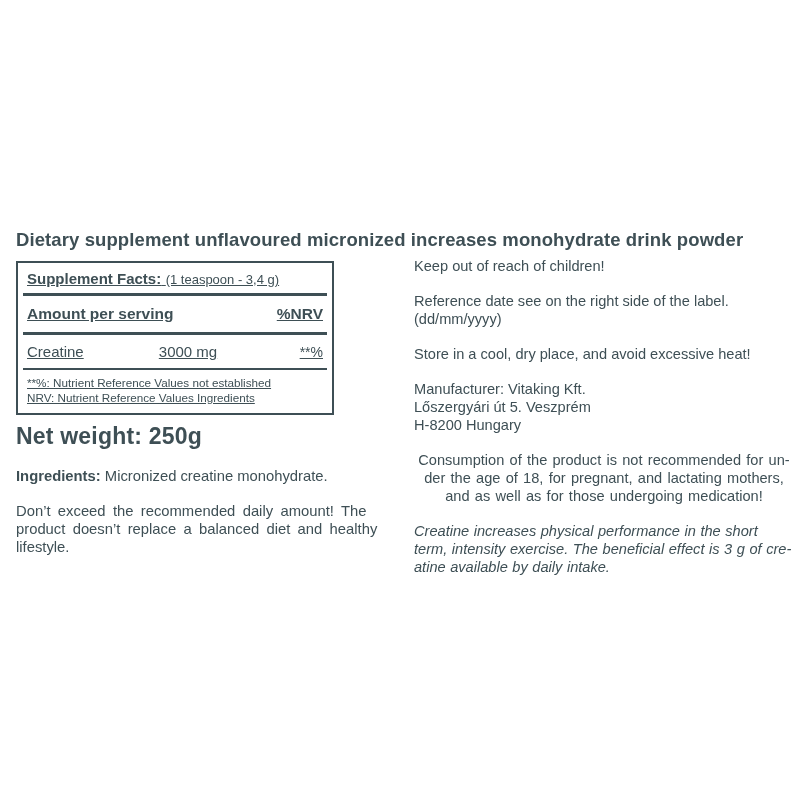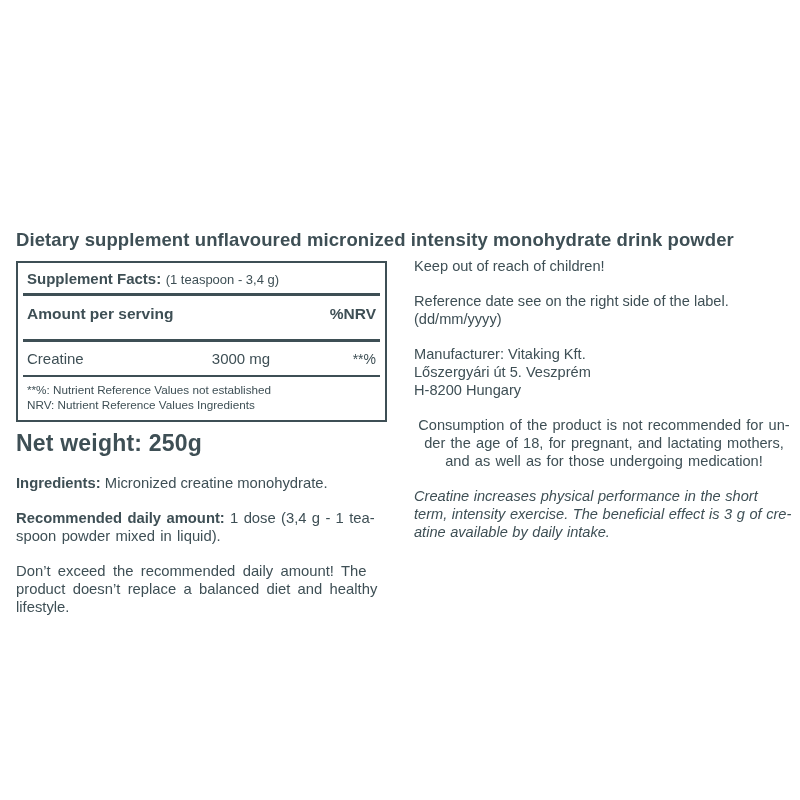--- a/index.html
+++ b/index.html
@@ -32,23 +32,24 @@
   }
   
   .left-col {
     position: absolute;
     left: 16px;
     top: 261px;
     width: 381px;
   }
   .facts-table {
     box-sizing: border-box;
-    width: 371px;
+    width: 318px;
     border: 2px solid #3e4f55;
     background: #ffffff;
+    text-decoration: underline;
   }
   .ft-header {
     padding: 7px 9px 5px 9px;
   }
   .ft-heading {
     font-size: 15px;
     font-weight: bold;
   }
   .ft-serving {
     font-size: 13px;
@@ -58,21 +59,21 @@
     margin: 0 5px;
   }
   .ft-rule-thin {
     border-top: 2px solid #3e4f55;
     margin: 0 5px;
   }
   .ft-amount-row {
     display: flex;
     justify-content: space-between;
     align-items: baseline;
-    padding: 9px 9px 16px 9px;
+    padding: 9px 9px 9px 9px;
     font-size: 15.5px;
     font-weight: bold;
   }
   .ft-data-row {
     display: flex;
     align-items: baseline;
     padding: 8px 9px 8px 9px;
     font-size: 15px;
   }
   .ft-name { flex: 1; }
@@ -116,21 +117,21 @@
     font-style: italic;
     word-spacing: 0.5px;
   }
   .rpara.consumption { word-spacing: 1.2px; text-align: center; }
 </style>
 </head>
 <body>
 
 <div class="page">
 
-  <div class="product-title">Dietary supplement unflavoured micronized intensity monohydrate drink powder</div>
+  <div class="product-title">Dietary supplement unflavoured micronized increases monohydrate drink powder</div>
 
   <div class="left-col">
 
     <div class="facts-table">
       <div class="ft-header"><span class="ft-heading">Supplement Facts:</span> <span class="ft-serving">(1 teaspoon - 3,4 g)</span></div>
       <div class="ft-rule-thick"></div>
       <div class="ft-amount-row">
         <span>Amount per serving</span>
         <span>%NRV</span>
       </div>
@@ -144,33 +145,32 @@
       <div class="ft-footnotes">
         <div>**%: Nutrient Reference Values not established</div>
         <div>NRV: Nutrient Reference Values Ingredients</div>
       </div>
     </div>
 
     <div class="net-weight">Net weight: 250g</div>
 
     <div class="para"><span class="lead">Ingredients:</span> <span>Micronized creatine monohydrate.</span></div>
 
-    <div class="para ws1"><span class="lead">Recommended daily amount:</span> <span>1 dose (3,4 g - 1 tea-
-spoon powder mixed in liquid).</span></div>
 
     <div class="para ws2">Don’t exceed the recommended daily amount! The
 product doesn’t replace a balanced diet and healthy
 lifestyle.</div>
 
   </div>
 
   <div class="right-col">
     <p class="rpara">Keep out of reach of children!</p>
     <p class="rpara">Reference date see on the right side of the label.
 (dd/mm/yyyy)</p>
+    <p class="rpara">Store in a cool, dry place, and avoid excessive heat!</p>
     <p class="rpara">Manufacturer: Vitaking Kft.
 Lőszergyári út 5. Veszprém
 H-8200 Hungary</p>
     <p class="rpara consumption">Consumption of the product is not recommended for un-
 der the age of 18, for pregnant, and lactating mothers,
 and as well as for those undergoing medication!</p>
     <p class="rpara claim">Creatine increases physical performance in the short
 term, intensity exercise. The beneficial effect is 3 g of cre-
 atine available by daily intake.</p>
   </div>

